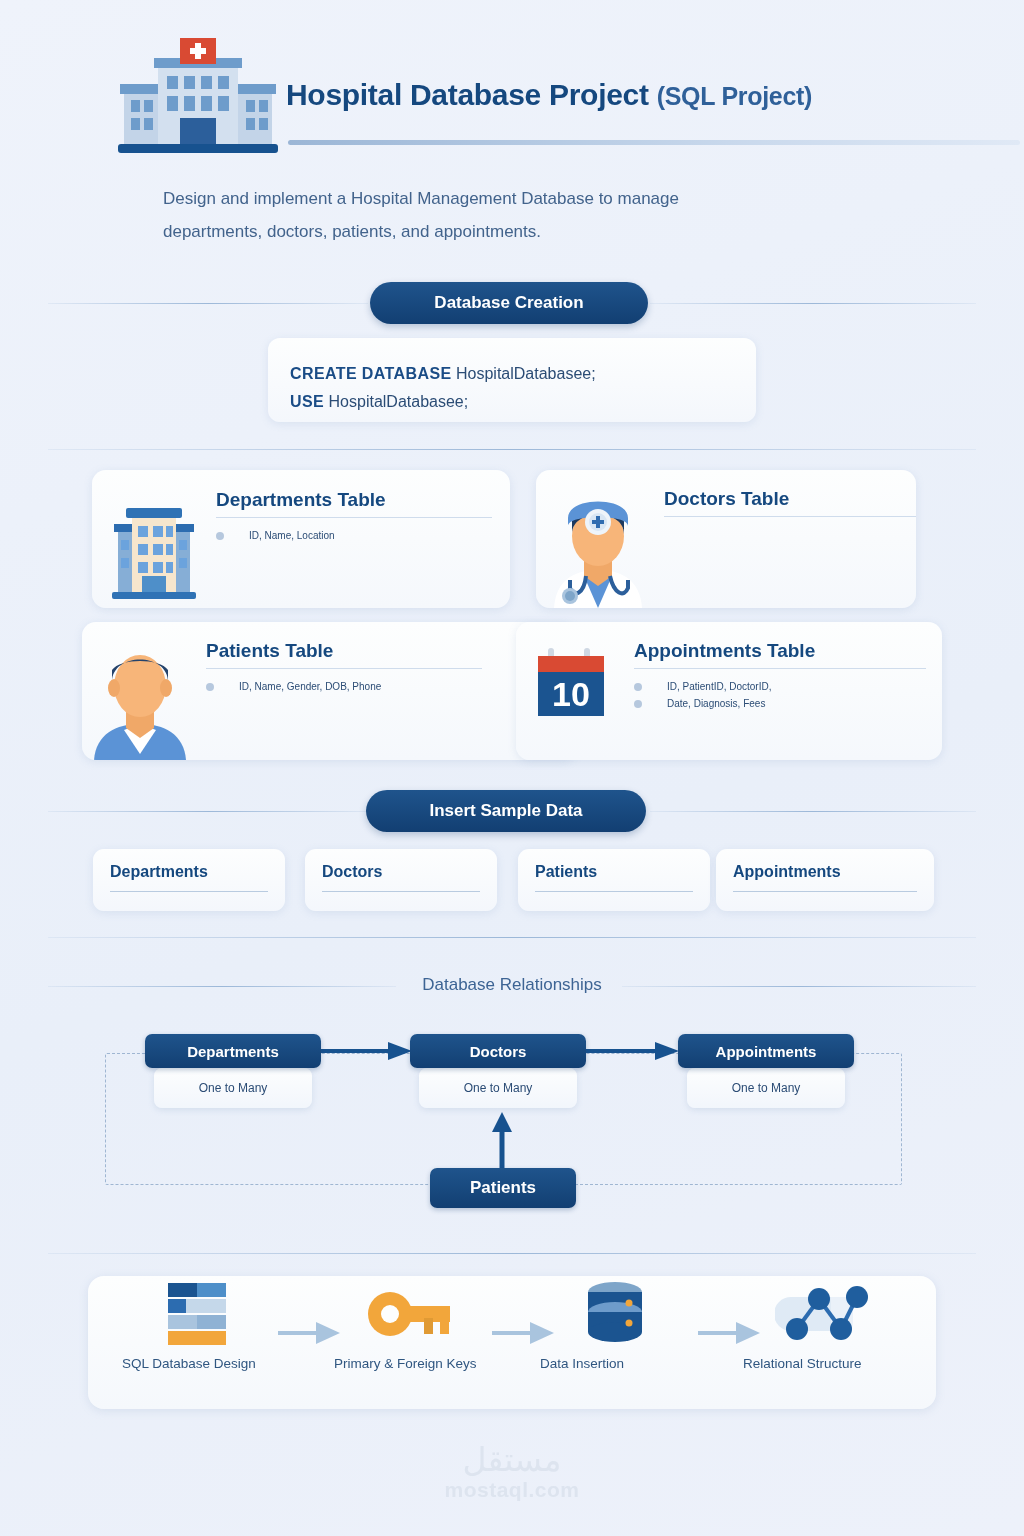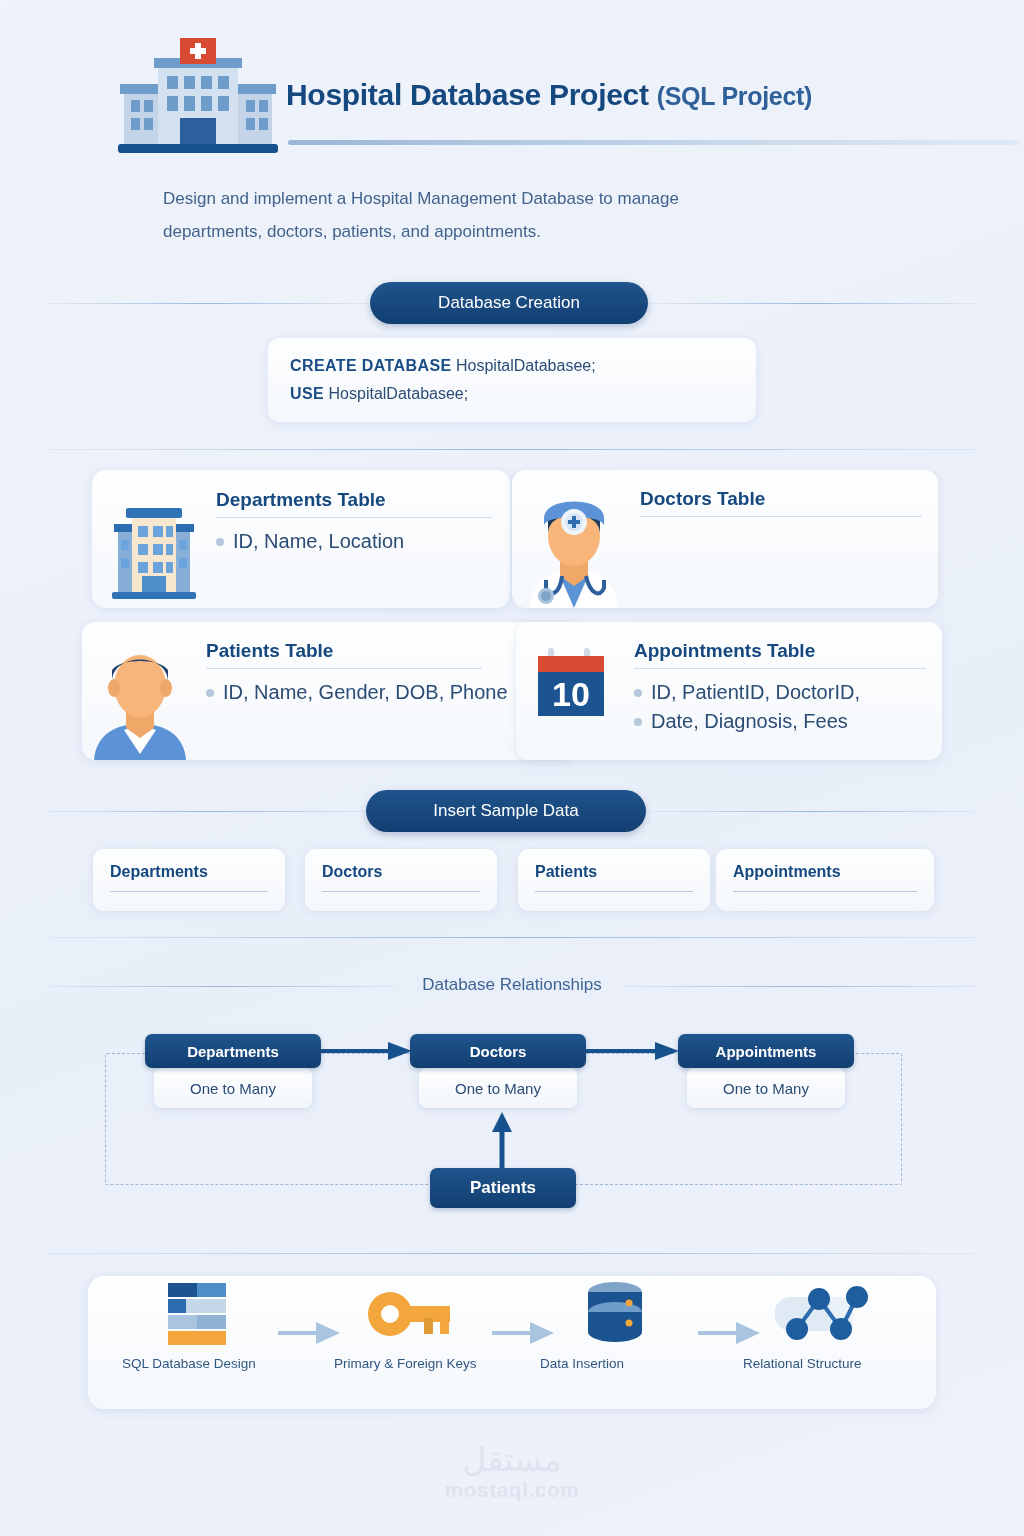--- a/index.html
+++ b/index.html
@@ -34,49 +34,49 @@
     position:absolute;left:163px;top:182px;width:700px;
     font-size:17px;line-height:1.95;color:#42638c;
   }
 
   
   .hrule{position:absolute;height:1px;
     background:linear-gradient(90deg,rgba(150,180,215,.15),rgba(130,165,205,.75),rgba(150,180,215,.15));}
   .pill{
     position:absolute;height:42px;border-radius:22px;
     background:linear-gradient(180deg,#1f548c,#123f72);
-    color:#fff;font-size:17px;font-weight:normal;
+    color:#fff;font-size:17px;font-weight:bold;
     display:flex;align-items:center;justify-content:center;
     box-shadow:0 3px 7px rgba(20,60,110,.25);
   }
 
   
   .code-card{
     position:absolute;left:268px;top:338px;width:488px;height:84px;
     background:linear-gradient(180deg,#fdfefe,#f4f7fc);
     border-radius:12px;box-shadow:0 2px 8px rgba(120,150,190,.16);
-    padding:14px 22px;box-sizing:border-box;
+    padding:22px 22px;box-sizing:border-box;
   }
   .code-line{font-size:16px;line-height:1.72;color:#2b4c75;white-space:nowrap;}
   .kw{font-weight:bold;color:#1a4c86;letter-spacing:.4px;}
 
   
   .tcard{
     position:absolute;height:138px;
     background:linear-gradient(180deg,#fdfefe,#f5f8fc);
     border-radius:14px;box-shadow:0 2px 9px rgba(120,150,190,.17);
     overflow:hidden;
   }
   .tcard .ic{position:absolute;left:14px;bottom:0;width:96px;height:124px;}
   .tcard .t-title{position:absolute;font-size:19px;font-weight:bold;color:#15487f;}
   .tcard .t-rule{position:absolute;height:1px;background:#cfdcec;}
   .tcard .t-list{position:absolute;}
   .t-item{display:flex;align-items:center;margin-bottom:6px;}
   .dot{width:8px;height:8px;border-radius:50%;background:#b6c8de;margin-right:9px;flex:none;}
-  .t-txt{font-size:20px;color:#2b4c75;white-space:nowrap;}
+  .t-txt{font-size:10px;color:#2b4c75;white-space:nowrap;margin-left:16px;}
 
   
   .icard{
     position:absolute;top:849px;width:192px;height:62px;
     background:linear-gradient(180deg,#fdfefe,#f4f7fc);
     border-radius:11px;box-shadow:0 2px 8px rgba(120,150,190,.16);
   }
   .icard .lbl{position:absolute;left:17px;top:14px;font-size:16px;font-weight:bold;color:#15487f;}
   .icard .ul{position:absolute;left:17px;top:42px;width:158px;height:1px;background:#b9cbe0;}
 
@@ -84,21 +84,21 @@
   .relhead{position:absolute;left:0;right:0;top:975px;text-align:center;font-size:17px;color:#3d6494;}
   .relbox{position:absolute;width:176px;height:34px;border-radius:7px;
     background:linear-gradient(180deg,#1f548c,#123f72);
     color:#fff;font-size:15px;font-weight:bold;
     display:flex;align-items:center;justify-content:center;
     box-shadow:0 2px 5px rgba(20,60,110,.28);z-index:3;}
   .relsub{position:absolute;width:158px;height:40px;border-radius:8px;
     background:linear-gradient(180deg,#fdfefe,#f2f6fc);
     box-shadow:0 2px 6px rgba(120,150,190,.2);
     display:flex;align-items:center;justify-content:center;
-    font-size:15px;color:#2b4c75;z-index:2;}
+    font-size:12px;color:#2b4c75;z-index:2;}
   .dashframe{position:absolute;left:105px;top:1053px;width:795px;height:130px;
     border:1.4px dashed #9fb6d2;border-radius:2px;}
 
   
   .wf{
     position:absolute;left:88px;top:1276px;width:848px;height:133px;
     background:linear-gradient(180deg,#fdfefe,#f5f8fc);
     border-radius:16px;box-shadow:0 2px 10px rgba(120,150,190,.18);
   }
   .wstep{position:absolute;top:4px;width:150px;text-align:left;}
@@ -208,21 +208,21 @@
     <div class="t-title" style="left:124px;top:19px;">Departments Table</div>
     <div class="t-rule" style="left:124px;top:47px;width:276px;"></div>
     <div class="t-list" style="left:124px;top:60px;">
       <div class="t-item">
         <span class="dot"></span>
         <span class="t-txt">ID,  Name,  Location</span>
       </div>
     </div>
   </div>
 
-  <div class="tcard" style="left:512px;top:470px;width:426px;">
+  <div class="tcard" style="left:536px;top:470px;width:380px;">
     <div class="ic" style="left:8px;width:108px;">
       <svg viewBox="0 0 108 124" width="108" height="124">
         <path d="M10 124 C12 96 30 86 54 86 C78 86 96 96 98 124 Z" fill="#ffffff"></path>
         <path d="M54 86 L40 92 L54 124 L68 92 Z" fill="#5b93d6"></path>
         <path d="M40 74 h28 v18 l-14 10 l-14 -10 z" fill="#f0a868"></path>
         <ellipse cx="54" cy="52" rx="26" ry="30" fill="#f7b579"></ellipse>
         <path d="M28 50 C28 24 80 24 80 50 L80 38 C80 16 28 16 28 38 Z" fill="#1e3a5f"></path>
         <path d="M24 34 C24 12 84 12 84 34 L84 42 C84 30 24 30 24 42 Z" fill="#5b93d6"></path>
         <circle cx="54" cy="38" r="13" fill="#eef4fa"></circle>
         <circle cx="54" cy="38" r="9" fill="#d8e6f4"></circle>

